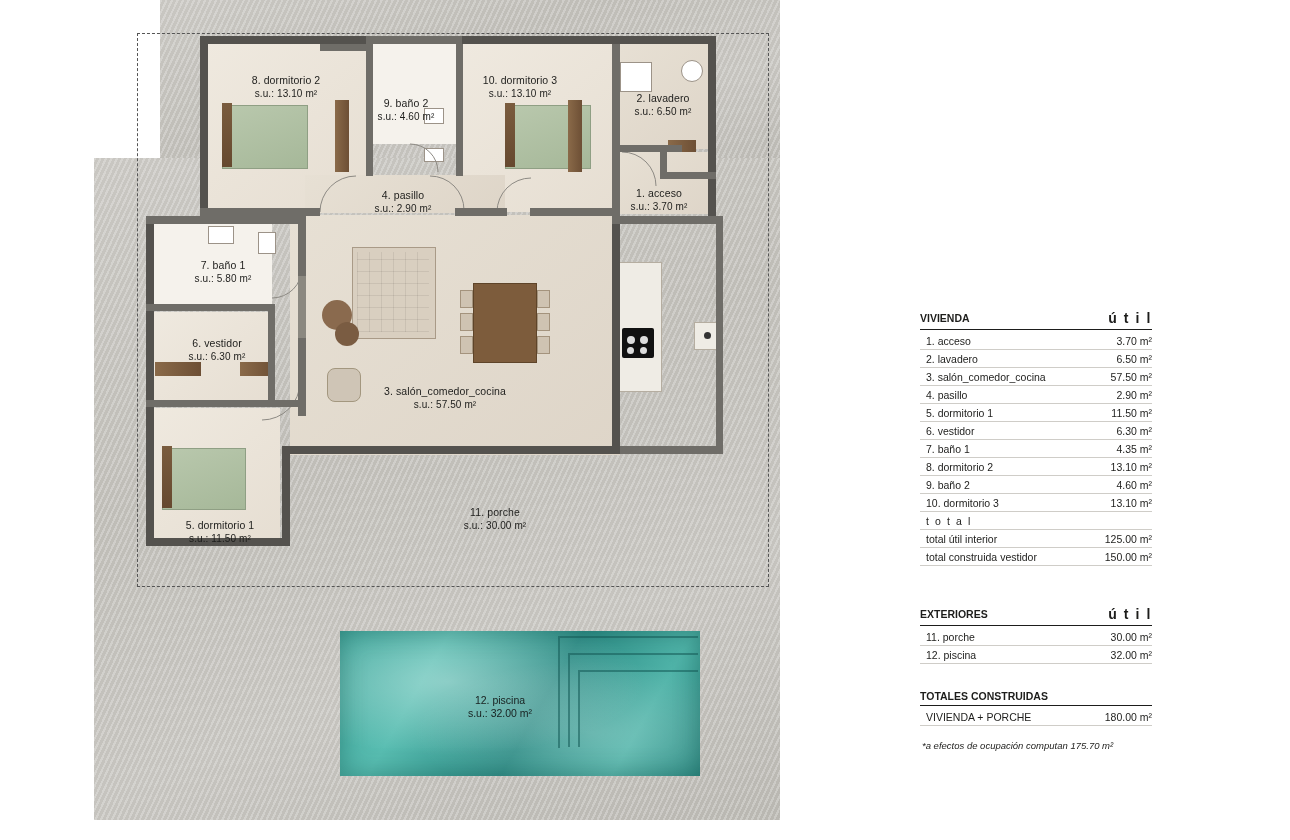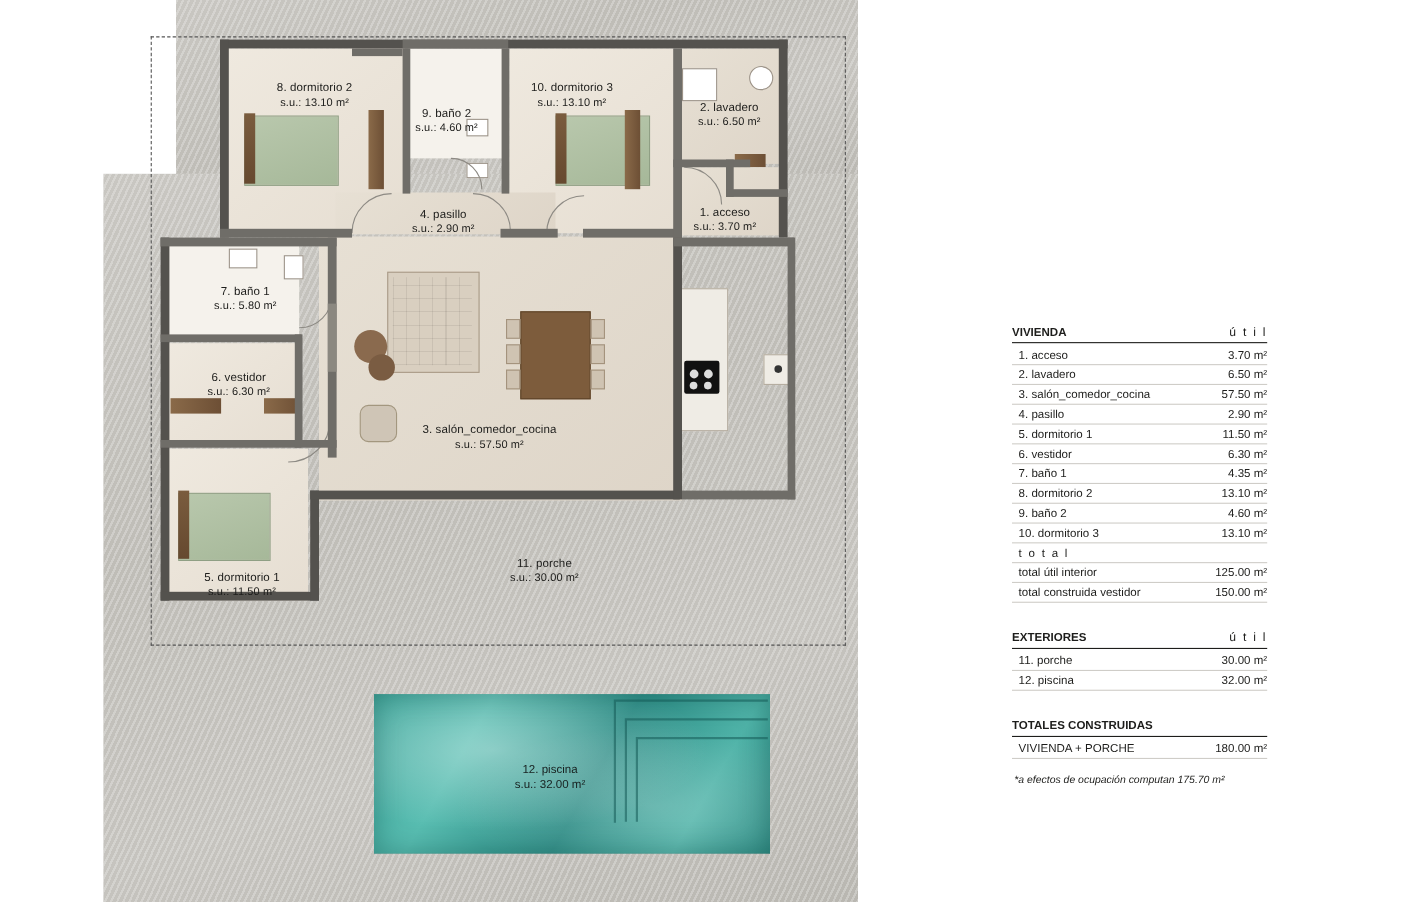--- a/index.html
+++ b/index.html
@@ -92,23 +92,23 @@
   #panel{
     position:absolute;left:920px;top:296px;width:232px;
   }
   #panel h1{
     font-size:11px;font-weight:bold;letter-spacing:2.1px;margin:0 0 12px 0;
     color:#1d1d1b;
   }
   .sect-head{
     display:flex;justify-content:space-between;align-items:center;
     font-size:10.5px;font-weight:bold;border-bottom:1px solid #1d1d1b;
-    padding-bottom:3px;margin-bottom:2px;
-  }
-  .sect-head .unit{font-weight:normal;letter-spacing:1.6px;font-size:11px;}
+    padding-bottom:3px;margin-bottom:2px;margin-top:14px;
+  }
+  .sect-head .unit{font-weight:bold;letter-spacing:1.6px;font-size:14px;}
   .row{
     display:flex;justify-content:space-between;align-items:baseline;
     font-size:10.5px;padding:2.5px 0 2.5px 6px;
     border-bottom:1px solid #cfcdc8;
   }
   .row .val{text-align:right;white-space:nowrap;}
   .row.sub{letter-spacing:1.6px;padding-left:6px;}
   .gap{height:26px;}
   .tot-head{
     font-size:10.5px;font-weight:bold;border-bottom:1px solid #1d1d1b;

